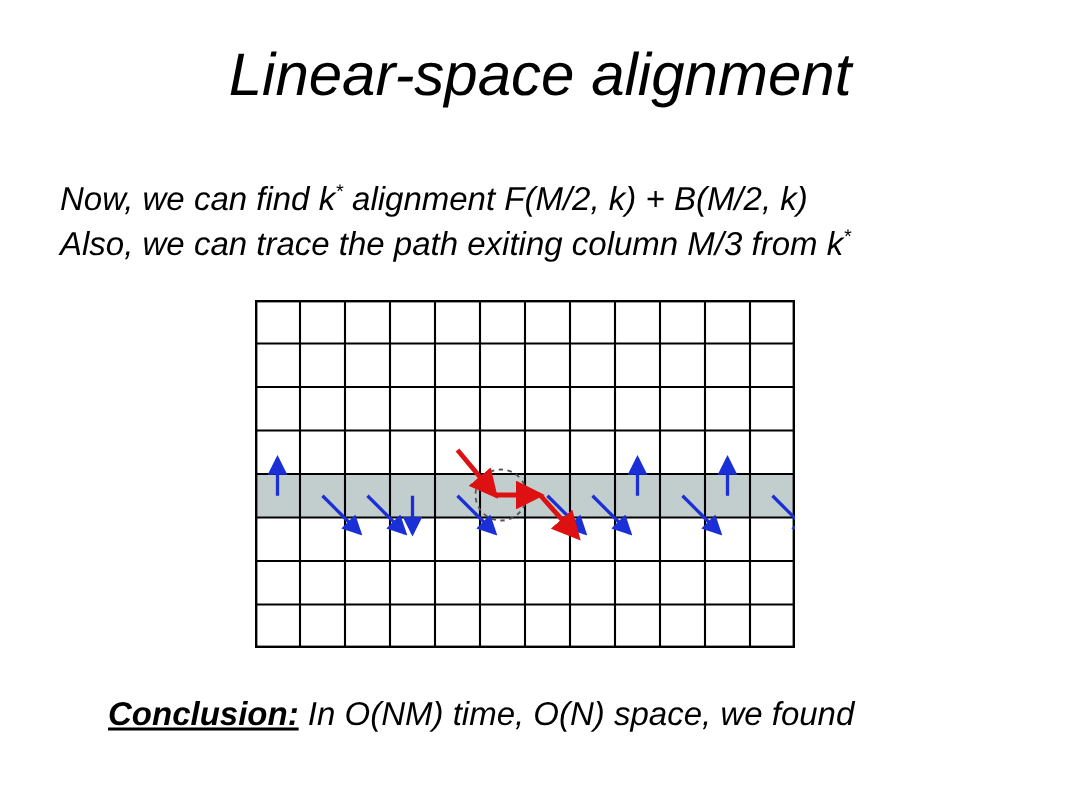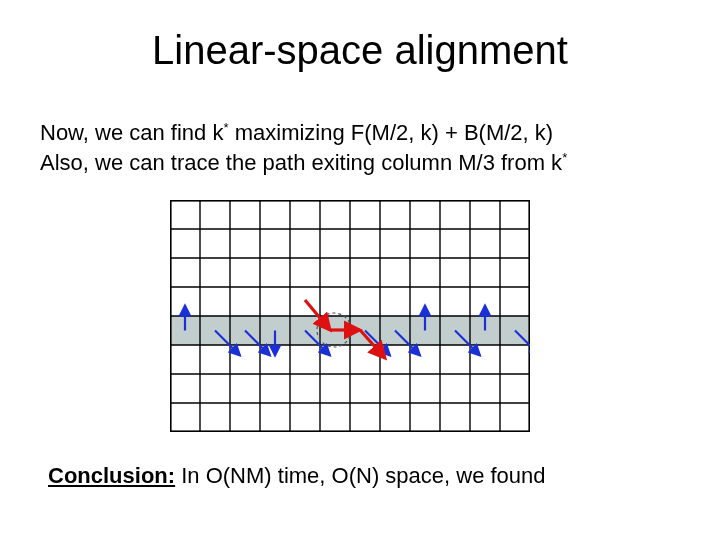--- a/index.html
+++ b/index.html
@@ -10,20 +10,21 @@
     background: #fff;
     font-family: Arial, Helvetica, sans-serif;
     color: #000;
     overflow: hidden;
   }
   .slide {
     width: 720px;
     height: 380px;
     position: relative;
     box-sizing: border-box;
+    font-style: italic;
   }
   .title {
     position: absolute;
     top: 28px;
     left: 0;
     width: 720px;
     text-align: center;
     font-size: 40px;
     font-weight: 400;
   }
@@ -42,21 +43,21 @@
   .diagram {
     position: absolute;
     top: 200px;
     left: 170px;
     width: 360px;
     height: 232px;
   }
   .conclusion {
     position: absolute;
     top: 462px;
-    left: 48px;
+    left: 72px;
     width: 600px;
     font-size: 22px;
     line-height: 1.3;
   }
   .conclusion .label {
     font-weight: 700;
     text-decoration: underline;
   }
   .conclusion .rest {
     font-weight: 400;
@@ -68,21 +69,21 @@
 </style>
 </head>
 <body>
 
 <div class="slide">
 
   <div class="title">Linear-space alignment</div>
 
   <div class="body-text">
     <div>
-      <span>Now, we can find k</span><span class="sup">*</span><span> maximizing F(M/2, k) + B(M/2, k)</span>
+      <span>Now, we can find k</span><span class="sup">*</span><span> alignment F(M/2, k) + B(M/2, k)</span>
     </div>
     <div>
       <span>Also, we can trace the path exiting column M/3 from k</span><span class="sup">*</span>
     </div>
   </div>
 
   <svg class="diagram" viewBox="0 0 360 232">
       <defs>
         <marker id="ah-blue" markerWidth="6" markerHeight="6" refX="5" refY="3" orient="auto" markerUnits="strokeWidth">
           <path d="M0,0 L6,3 L0,6 Z" fill="#1a2fd6"></path>

